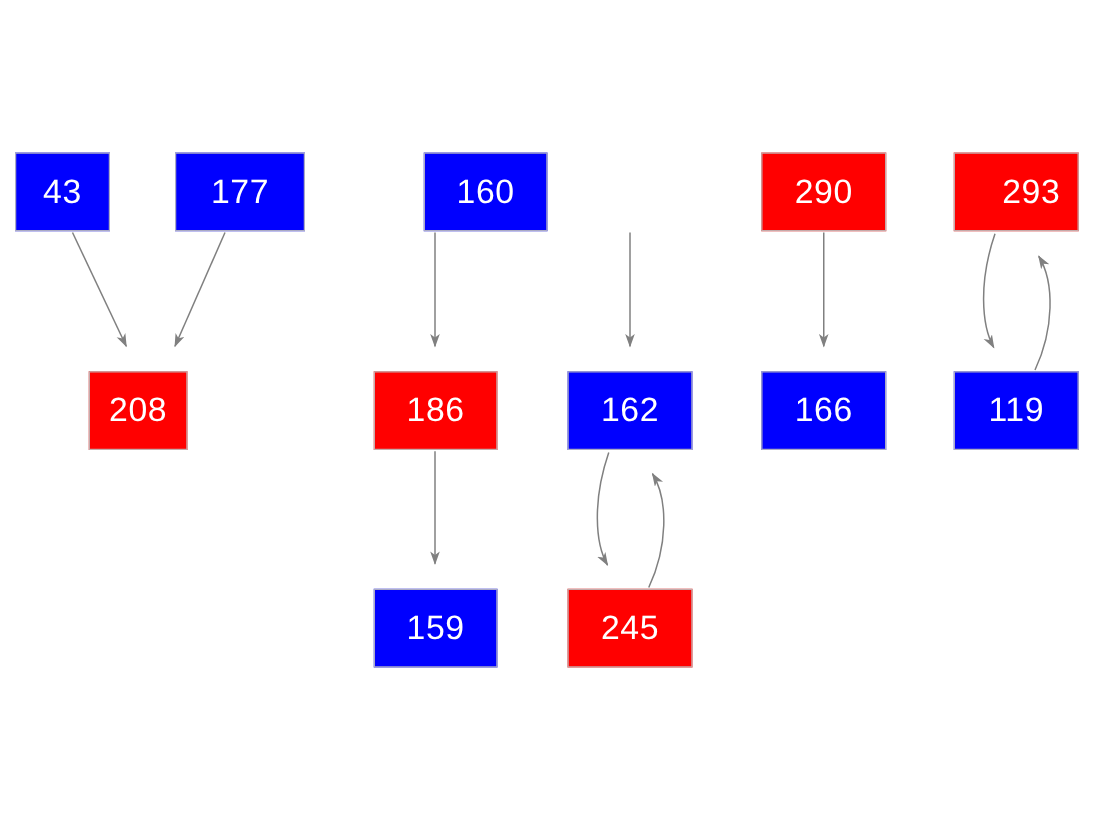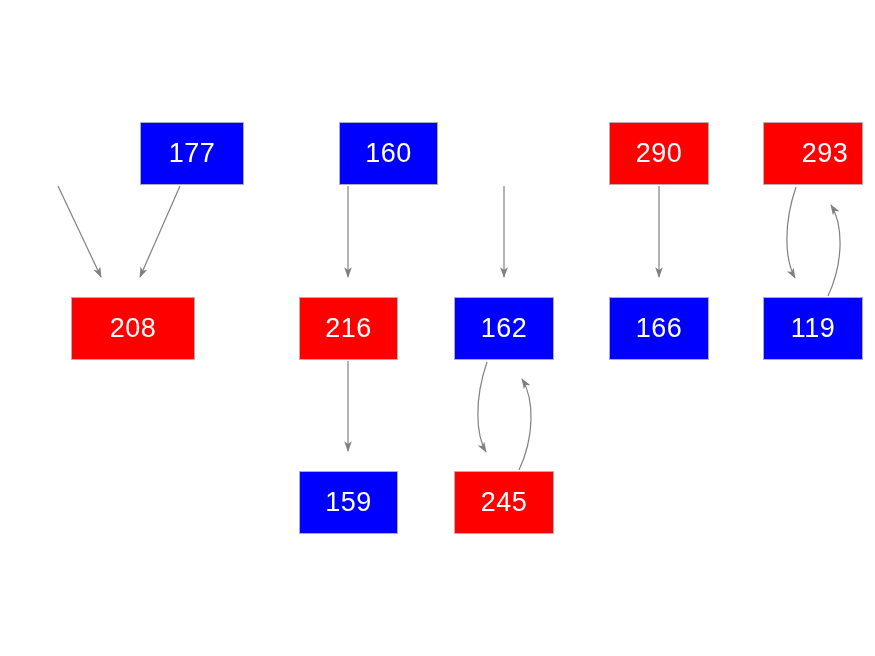--- a/index.html
+++ b/index.html
@@ -61,35 +61,38 @@
     <path d="M 504,186 L 504,277" stroke="#808080" stroke-width="1.2" fill="none" marker-end="url(#arrowhead)"></path>
     <path d="M 487,362 C 474,400 476,435 486,452" stroke="#808080" stroke-width="1.2" fill="none" marker-end="url(#arrowhead)"></path>
     <path d="M 519,470 C 534,438 535,400 522,379" stroke="#808080" stroke-width="1.2" fill="none" marker-end="url(#arrowhead)"></path>
 
     <path d="M 659,186 L 659,277" stroke="#808080" stroke-width="1.2" fill="none" marker-end="url(#arrowhead)"></path>
 
     <path d="M 796,187 C 783,225 785,260 795,278" stroke="#808080" stroke-width="1.2" fill="none" marker-end="url(#arrowhead)"></path>
     <path d="M 828,296 C 843,264 844,226 831,205" stroke="#808080" stroke-width="1.2" fill="none" marker-end="url(#arrowhead)"></path>
   </svg>
 
+  <div class="node blue" style="left:12px; top:122px; width:76px; height:63px;">
+    <span class="node-label">43</span>
+  </div>
 
   <div class="node blue" style="left:140px; top:122px; width:104px; height:63px;">
     <span class="node-label">177</span>
   </div>
 
-  <div class="node red" style="left:71px; top:297px; width:124px; height:63px;">
+  <div class="node red" style="left:71px; top:297px; width:79px; height:63px;">
     <span class="node-label">208</span>
   </div>
 
   <div class="node blue" style="left:299px; top:122px; width:99px; height:63px;margin-left:40px;">
     <span class="node-label">160</span>
   </div>
 
   <div class="node red" style="left:299px; top:297px; width:99px; height:63px;">
-    <span class="node-label">216</span>
+    <span class="node-label">186</span>
   </div>
 
   <div class="node blue" style="left:299px; top:471px; width:99px; height:63px;">
     <span class="node-label">159</span>
   </div>
 
 
   <div class="node blue" style="left:454px; top:297px; width:100px; height:63px;">
     <span class="node-label">162</span>
   </div>

